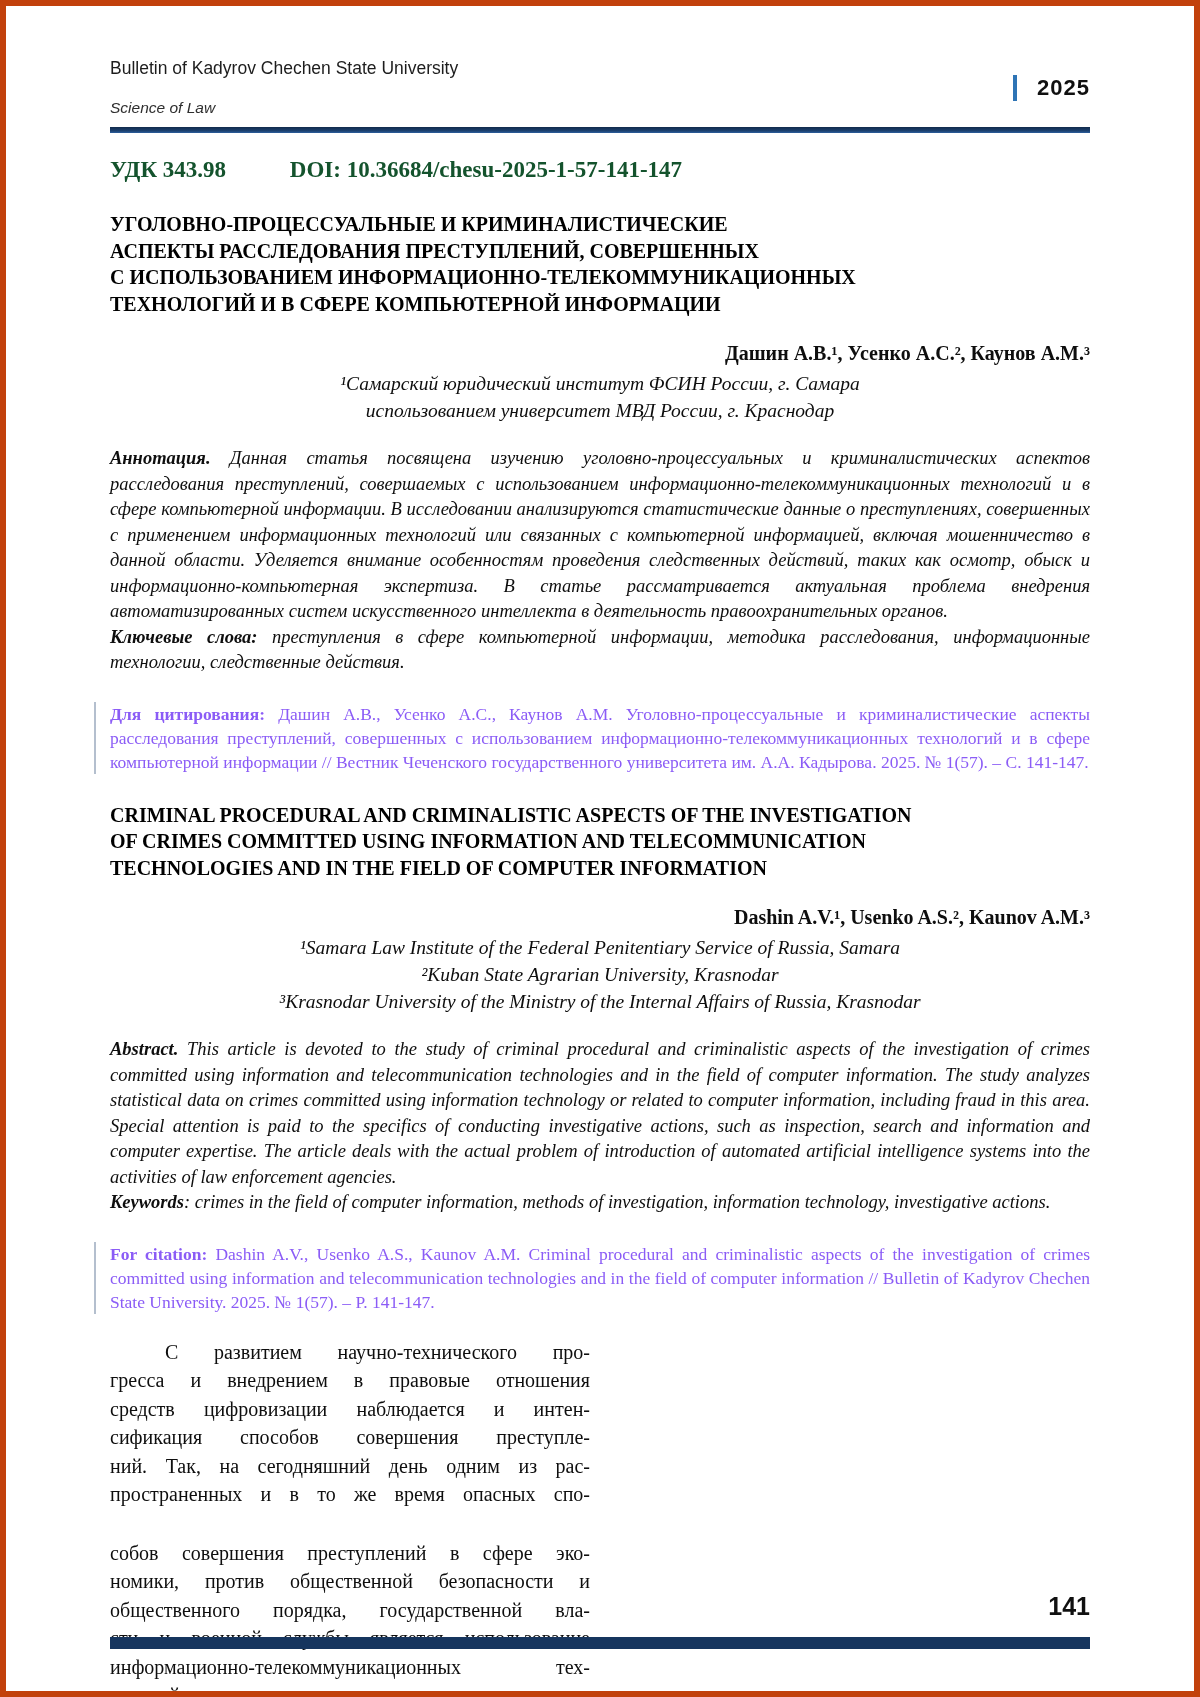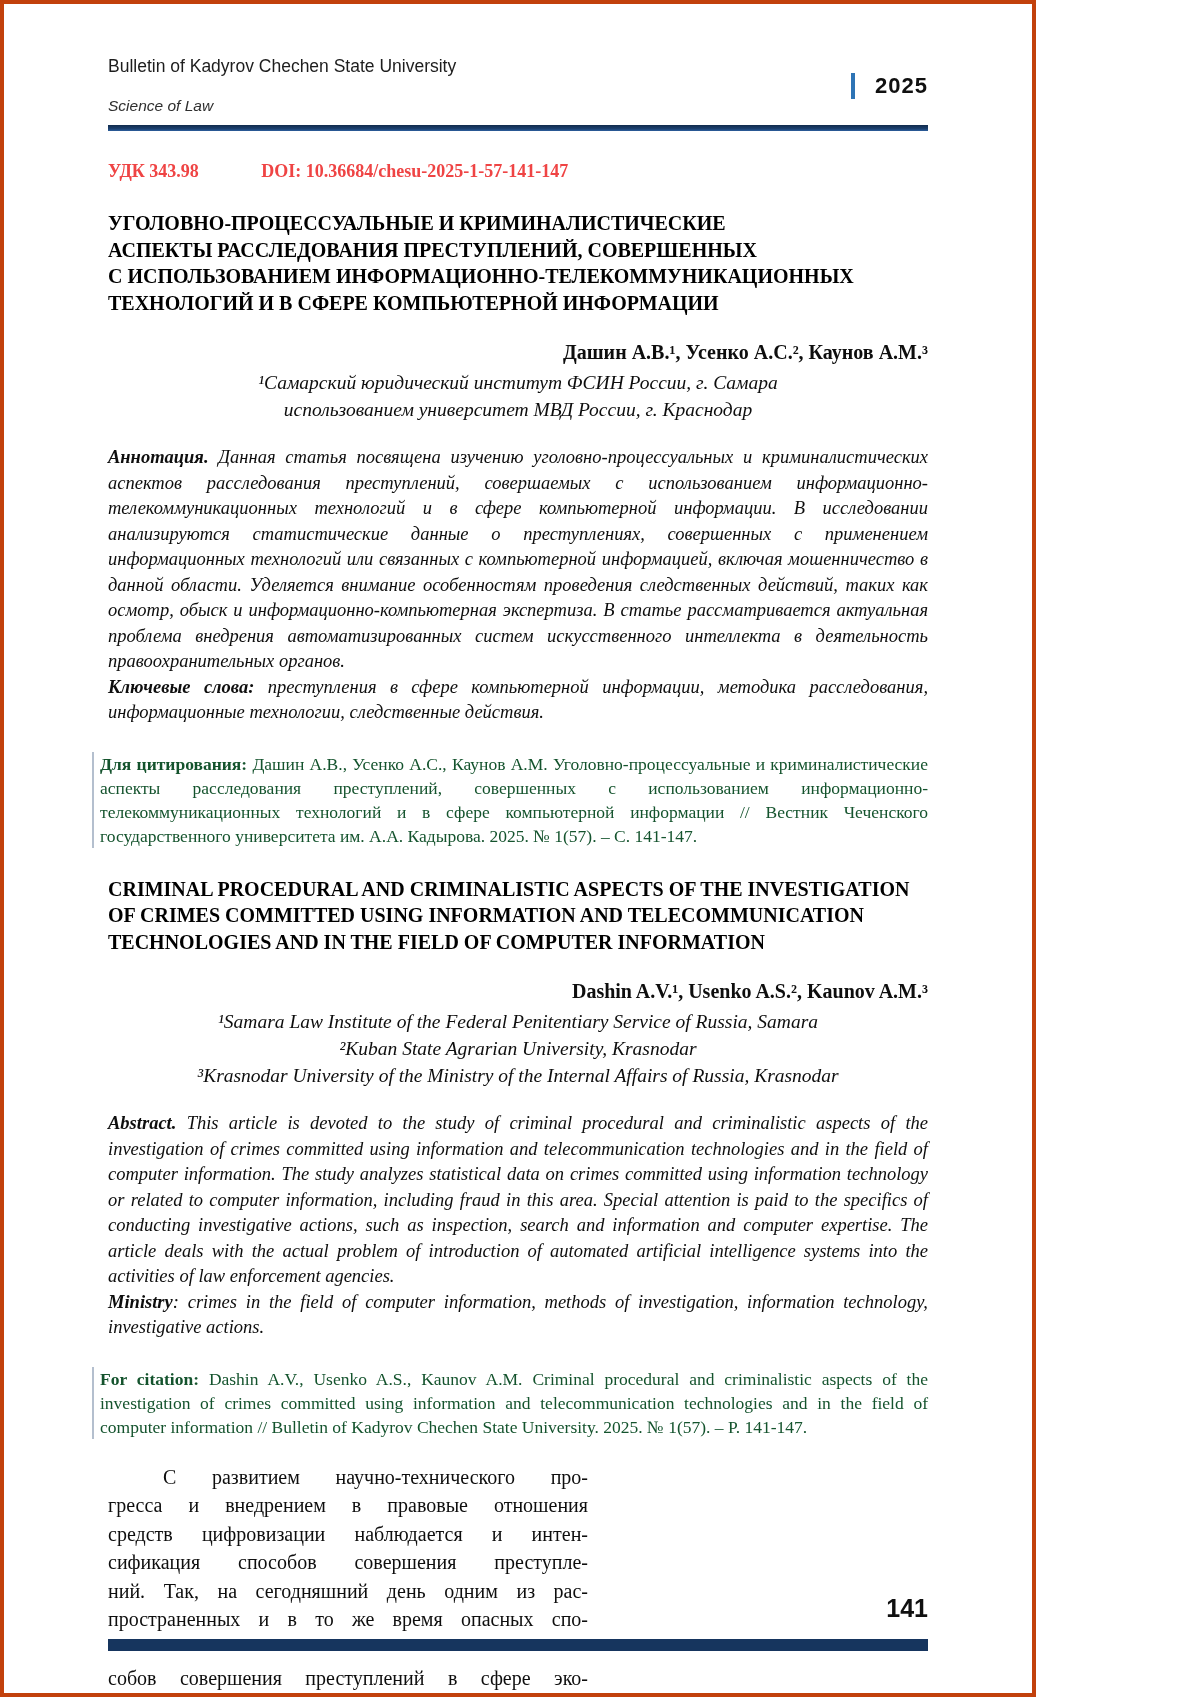--- a/index.html
+++ b/index.html
@@ -1,22 +1,22 @@
 <!DOCTYPE html>
 <html><head>
 <meta charset="utf-8">
 <style>
   html, body { margin: 0; padding: 0; background: #ffffff; }
   .page {
     position: relative;
-    width: 1036px;
+    width: 1200px;
     height: 1697px;
     box-sizing: border-box;
     background: #ffffff;
-    border: 4px solid #c2410c;
+    border: 6px solid #c2410c;
     padding: 52px 104px 0 104px;
     font-family: "Liberation Serif", "DejaVu Serif", serif;
     color: #0e0e0e;
     overflow: hidden;
   }
 
   
   .header {
     display: flex;
     justify-content: space-between;
@@ -28,21 +28,21 @@
   .header-right { display: flex; align-items: center; gap: 20px; }
   .year-bar { width: 4px; height: 26px; background: #2e74b5; }
   .year { font-size: 22px; font-weight: bold; letter-spacing: 1px; color: #101010; }
   .header-rule {
     margin-top: 10px;
     height: 6px;
     background: linear-gradient(180deg, #112b4c 0%, #1c4170 65%, #2d5f9e 100%);
   }
 
   
-  .meta-line { margin-top: 30px; font-weight: bold; font-size: 18px; color: #ef4444; }
+  .meta-line { margin-top: 24px; font-weight: bold; font-size: 23px; color: #14532d; }
   .meta-line .udk { margin-right: 58px; }
 
   
   .article-title {
     margin: 28px auto 0;
     text-align: left;
     font-size: 20px;
     line-height: 26.5px;
     font-weight: bold;
     color: #000000;
@@ -65,26 +65,26 @@
     font-size: 18.5px;
     line-height: 25.5px;
     text-align: justify;
   }
   .bi { font-weight: bold; }
 
   
   .citation-block {
     margin-top: 26px;
     margin-left: -16px;
-    padding-left: 6px;
+    padding-left: 14px;
     border-left: 2px solid #b4bfce;
     font-size: 17.5px;
     line-height: 24px;
     text-align: justify;
-    color: #14532d;
+    color: #8b5cf6;
   }
   .cite-label { font-weight: bold; }
 
   
   .body-columns { margin-top: 24px; display: flex; gap: 30px; flex-direction: column; }
   .body-col {
     width: 480px;
     margin: 0;
     font-size: 20px;
     line-height: 28.5px;
@@ -166,21 +166,21 @@
   <div class="affiliations">
     <div>¹Samara Law Institute of the Federal Penitentiary Service of Russia, Samara</div>
     <div>²Kuban State Agrarian University, Krasnodar</div>
     <div>³Krasnodar University of the Ministry of the Internal Affairs of Russia, Krasnodar</div>
   </div>
 
   <p class="abstract-par">
     <span class="bi">Abstract.</span>
     <span>This article is devoted to the study of criminal procedural and criminalistic aspects of the investigation of crimes committed using information and telecommunication technologies and in the field of computer information. The study analyzes statistical data on crimes committed using information technology or related to computer information, including fraud in this area. Special attention is paid to the specifics of conducting investigative actions, such as inspection, search and information and computer expertise. The article deals with the actual problem of introduction of automated artificial intelligence systems into the activities of law enforcement agencies.</span>
   </p>
-  <p class="keywords-par"><span class="bi">Ministry</span><span>: crimes in the field of computer information, methods of investigation, information technology, investigative actions.</span></p>
+  <p class="keywords-par"><span class="bi">Keywords</span><span>: crimes in the field of computer information, methods of investigation, information technology, investigative actions.</span></p>
 
   <div class="citation-block">
     <span class="cite-label">For citation:</span>
     <span>Dashin A.V., Usenko A.S., Kaunov A.M. Criminal procedural and criminalistic aspects of the investigation of crimes committed using information and telecommunication technologies and in the field of computer information // Bulletin of Kadyrov Chechen State University. 2025. № 1(57). – P. 141-147.</span>
   </div>
 
   <div class="body-columns">
     <p class="body-col indent-first">С развитием научно-технического про-
 гресса и внедрением в правовые отношения
 средств цифровизации наблюдается и интен-

